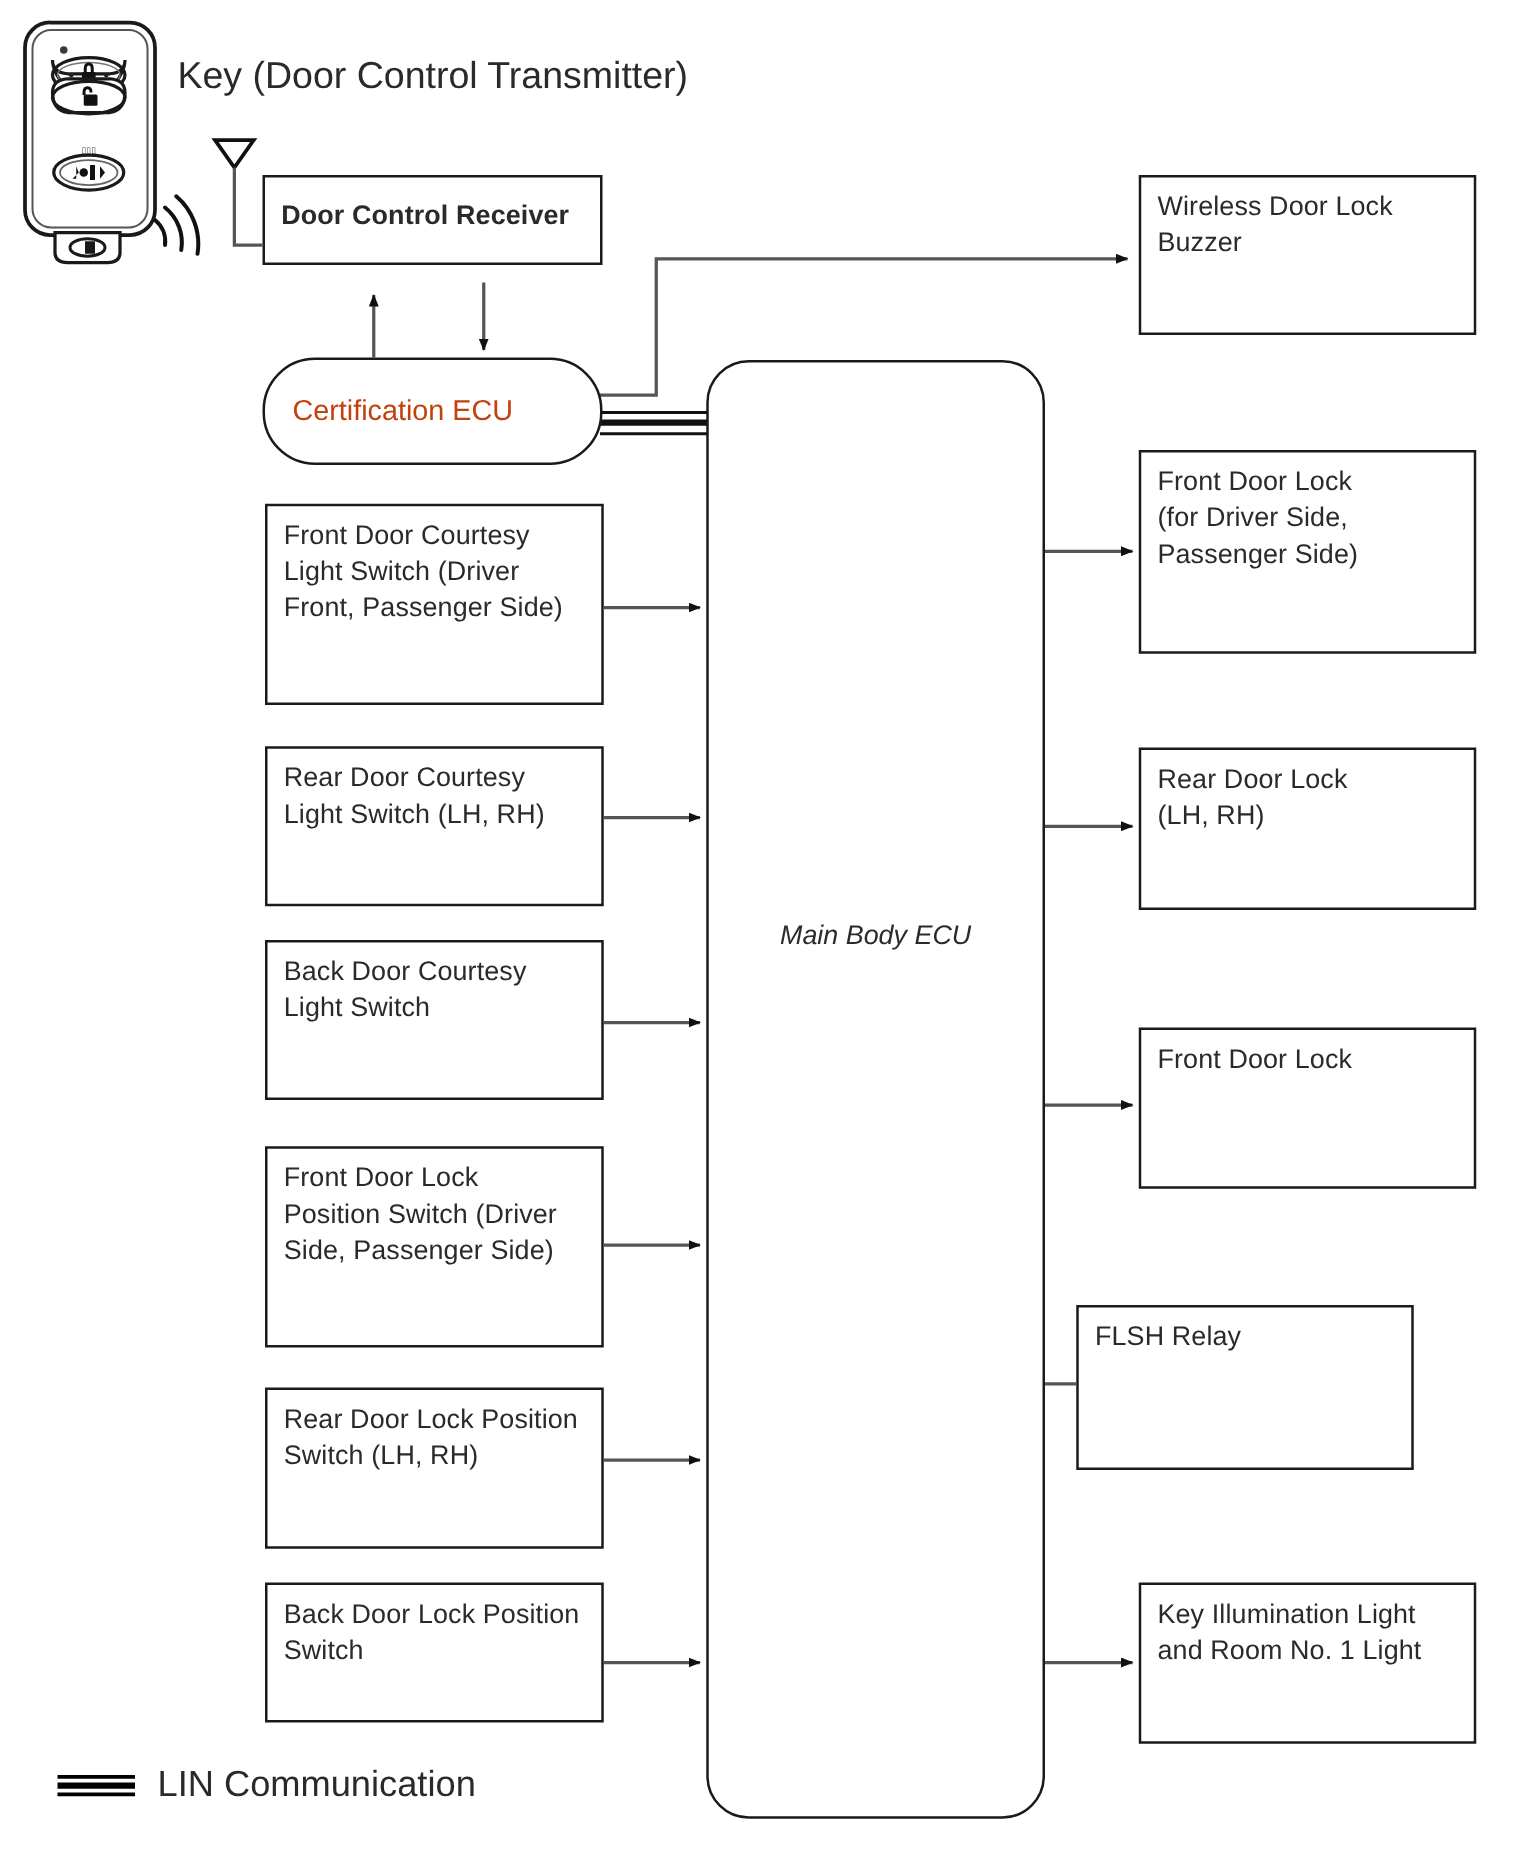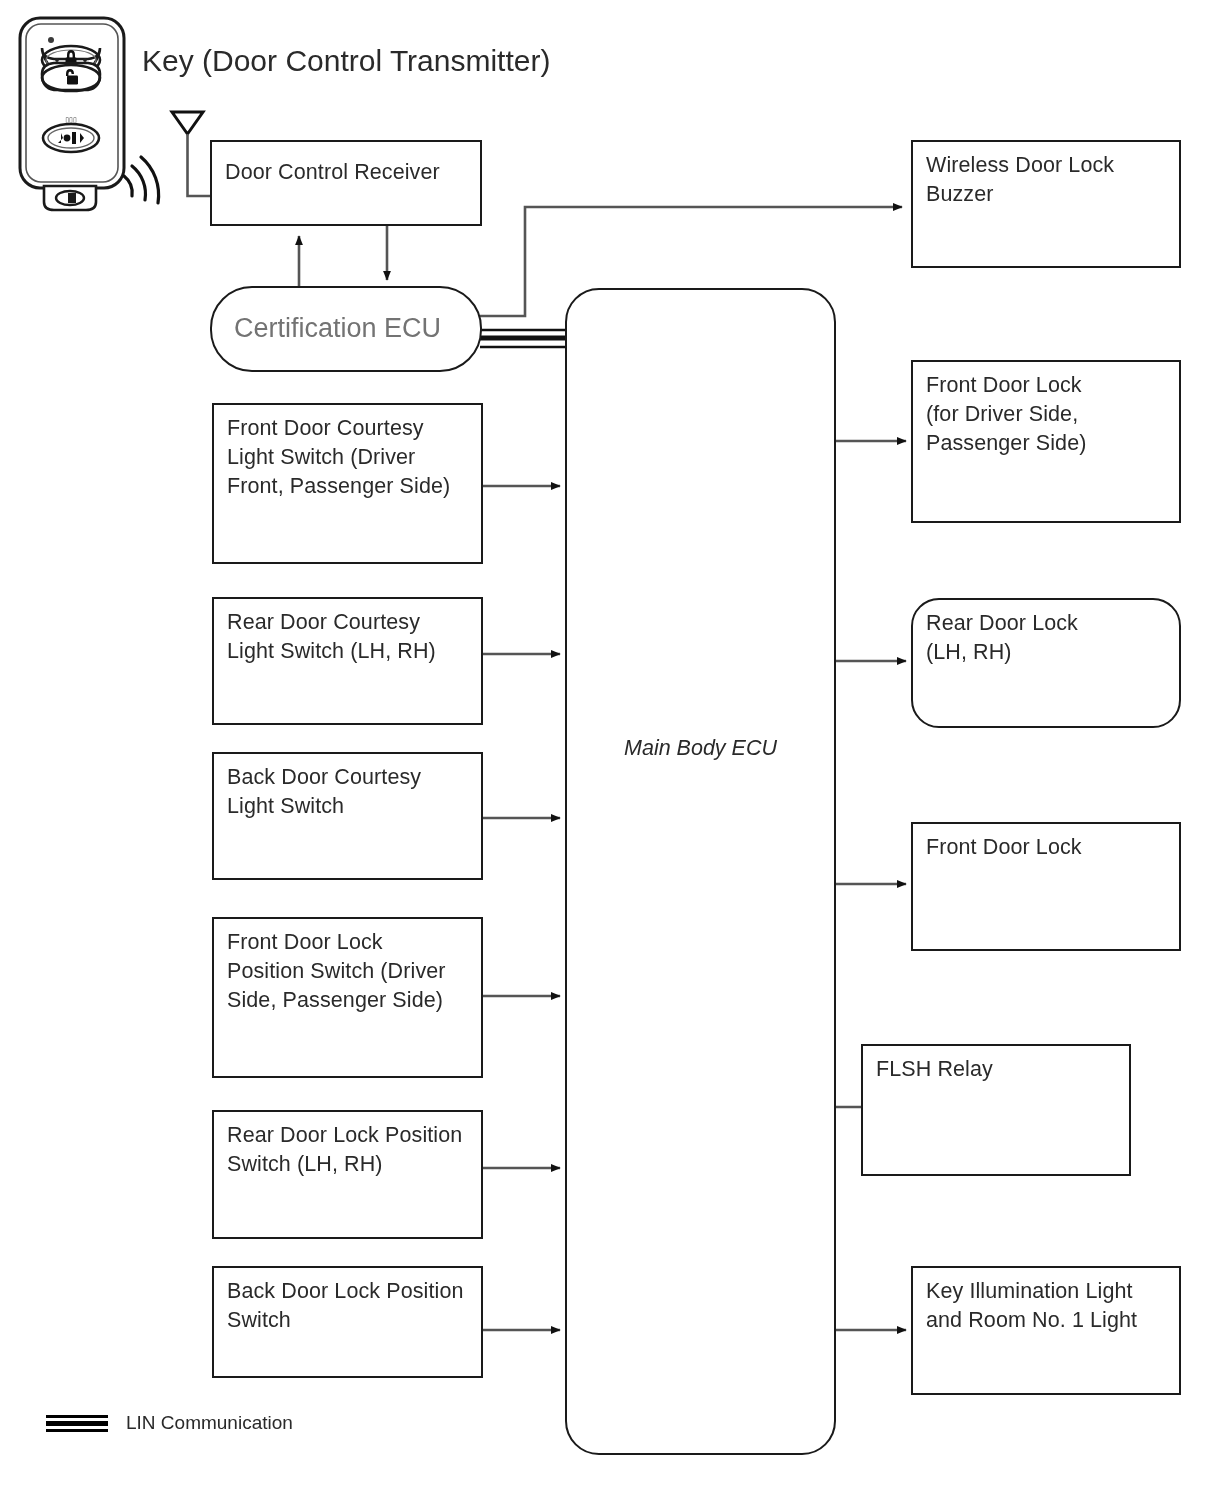--- a/index.html
+++ b/index.html
@@ -42,23 +42,23 @@
     box-sizing: border-box;
     background: #ffffff;
     border: 2.5px solid #1a1a1a;
     border-radius: 34px;
   }
   .ecu-round.small-round { border-radius: 42px; }
   .cert-label {
     position: absolute;
     left: 22px;
     top: 26px;
-    font-size: 27px;
+    font-size: 23px;
     line-height: 28px;
-    color: #737373;
+    color: #c2410c;
   }
   .mbecu-label {
     position: absolute;
     left: 0;
     right: 0;
     top: 446px;
     text-align: center;
     font-size: 21.5px;
     color: #2a2a2a;
     font-style: italic;
@@ -106,21 +106,21 @@
     position: absolute;
     left: 0;
     width: 62px;
     background: #000;
     display: block;
   }
   .legend-symbol i:nth-child(1) { top: 0px;  height: 3px; }
   .legend-symbol i:nth-child(2) { top: 6px;  height: 5px; }
   .legend-symbol i:nth-child(3) { top: 14px; height: 3px; }
   .legend-text {
-    font-size: 19px;
+    font-size: 29px;
     color: #2a2a2a;
     white-space: nowrap;
   }
 </style>
 </head>
 <body>
 
 <div id="diagram-root">
 
   <div class="fob">
@@ -218,21 +218,21 @@
 
     <g stroke="#555555" stroke-width="2.6" fill="none">
       <line x1="836" y1="441" x2="906" y2="441" marker-end="url(#arrowhead)"></line>
       <line x1="836" y1="661" x2="906" y2="661" marker-end="url(#arrowhead)"></line>
       <line x1="836" y1="884" x2="906" y2="884" marker-end="url(#arrowhead)"></line>
       <line x1="836" y1="1107" x2="906" y2="1107" marker-end="url(#arrowhead)"></line>
       <line x1="836" y1="1330" x2="906" y2="1330" marker-end="url(#arrowhead)"></line>
     </g>
   </svg>
 
-  <div class="box" style="left:210px; top:140px; width:272px; height:86px;">
+  <div class="box" style="left:210px; top:140px; width:272px; height:72px;font-weight:bold;">
     <div class="box-label" style="top:16px;">Door Control Receiver</div>
   </div>
 
   <div class="ecu-round small-round" style="left:210px; top:286px; width:272px; height:86px;">
     <div class="cert-label">Certification ECU</div>
   </div>
 
   <div class="ecu-round" style="left:565px; top:288px; width:271px; height:1167px;">
     <div class="mbecu-label">Main Body ECU</div>
   </div>
@@ -273,21 +273,21 @@
     <div class="box-label">Wireless Door Lock
 Buzzer</div>
   </div>
 
   <div class="box" style="left:911px; top:360px; width:270px; height:163px;">
     <div class="box-label">Front Door Lock
 (for Driver Side,
 Passenger Side)</div>
   </div>
 
-  <div class="box" style="left:911px; top:598px; width:270px; height:130px;border-radius:28px;">
+  <div class="box" style="left:911px; top:598px; width:270px; height:130px;">
     <div class="box-label">Rear Door Lock
 (LH, RH)</div>
   </div>
 
   <div class="box" style="left:911px; top:822px; width:270px; height:129px;">
     <div class="box-label">Front Door Lock</div>
   </div>
 
   <div class="box" style="left:861px; top:1044px; width:270px; height:132px;">
     <div class="box-label">FLSH Relay</div>

